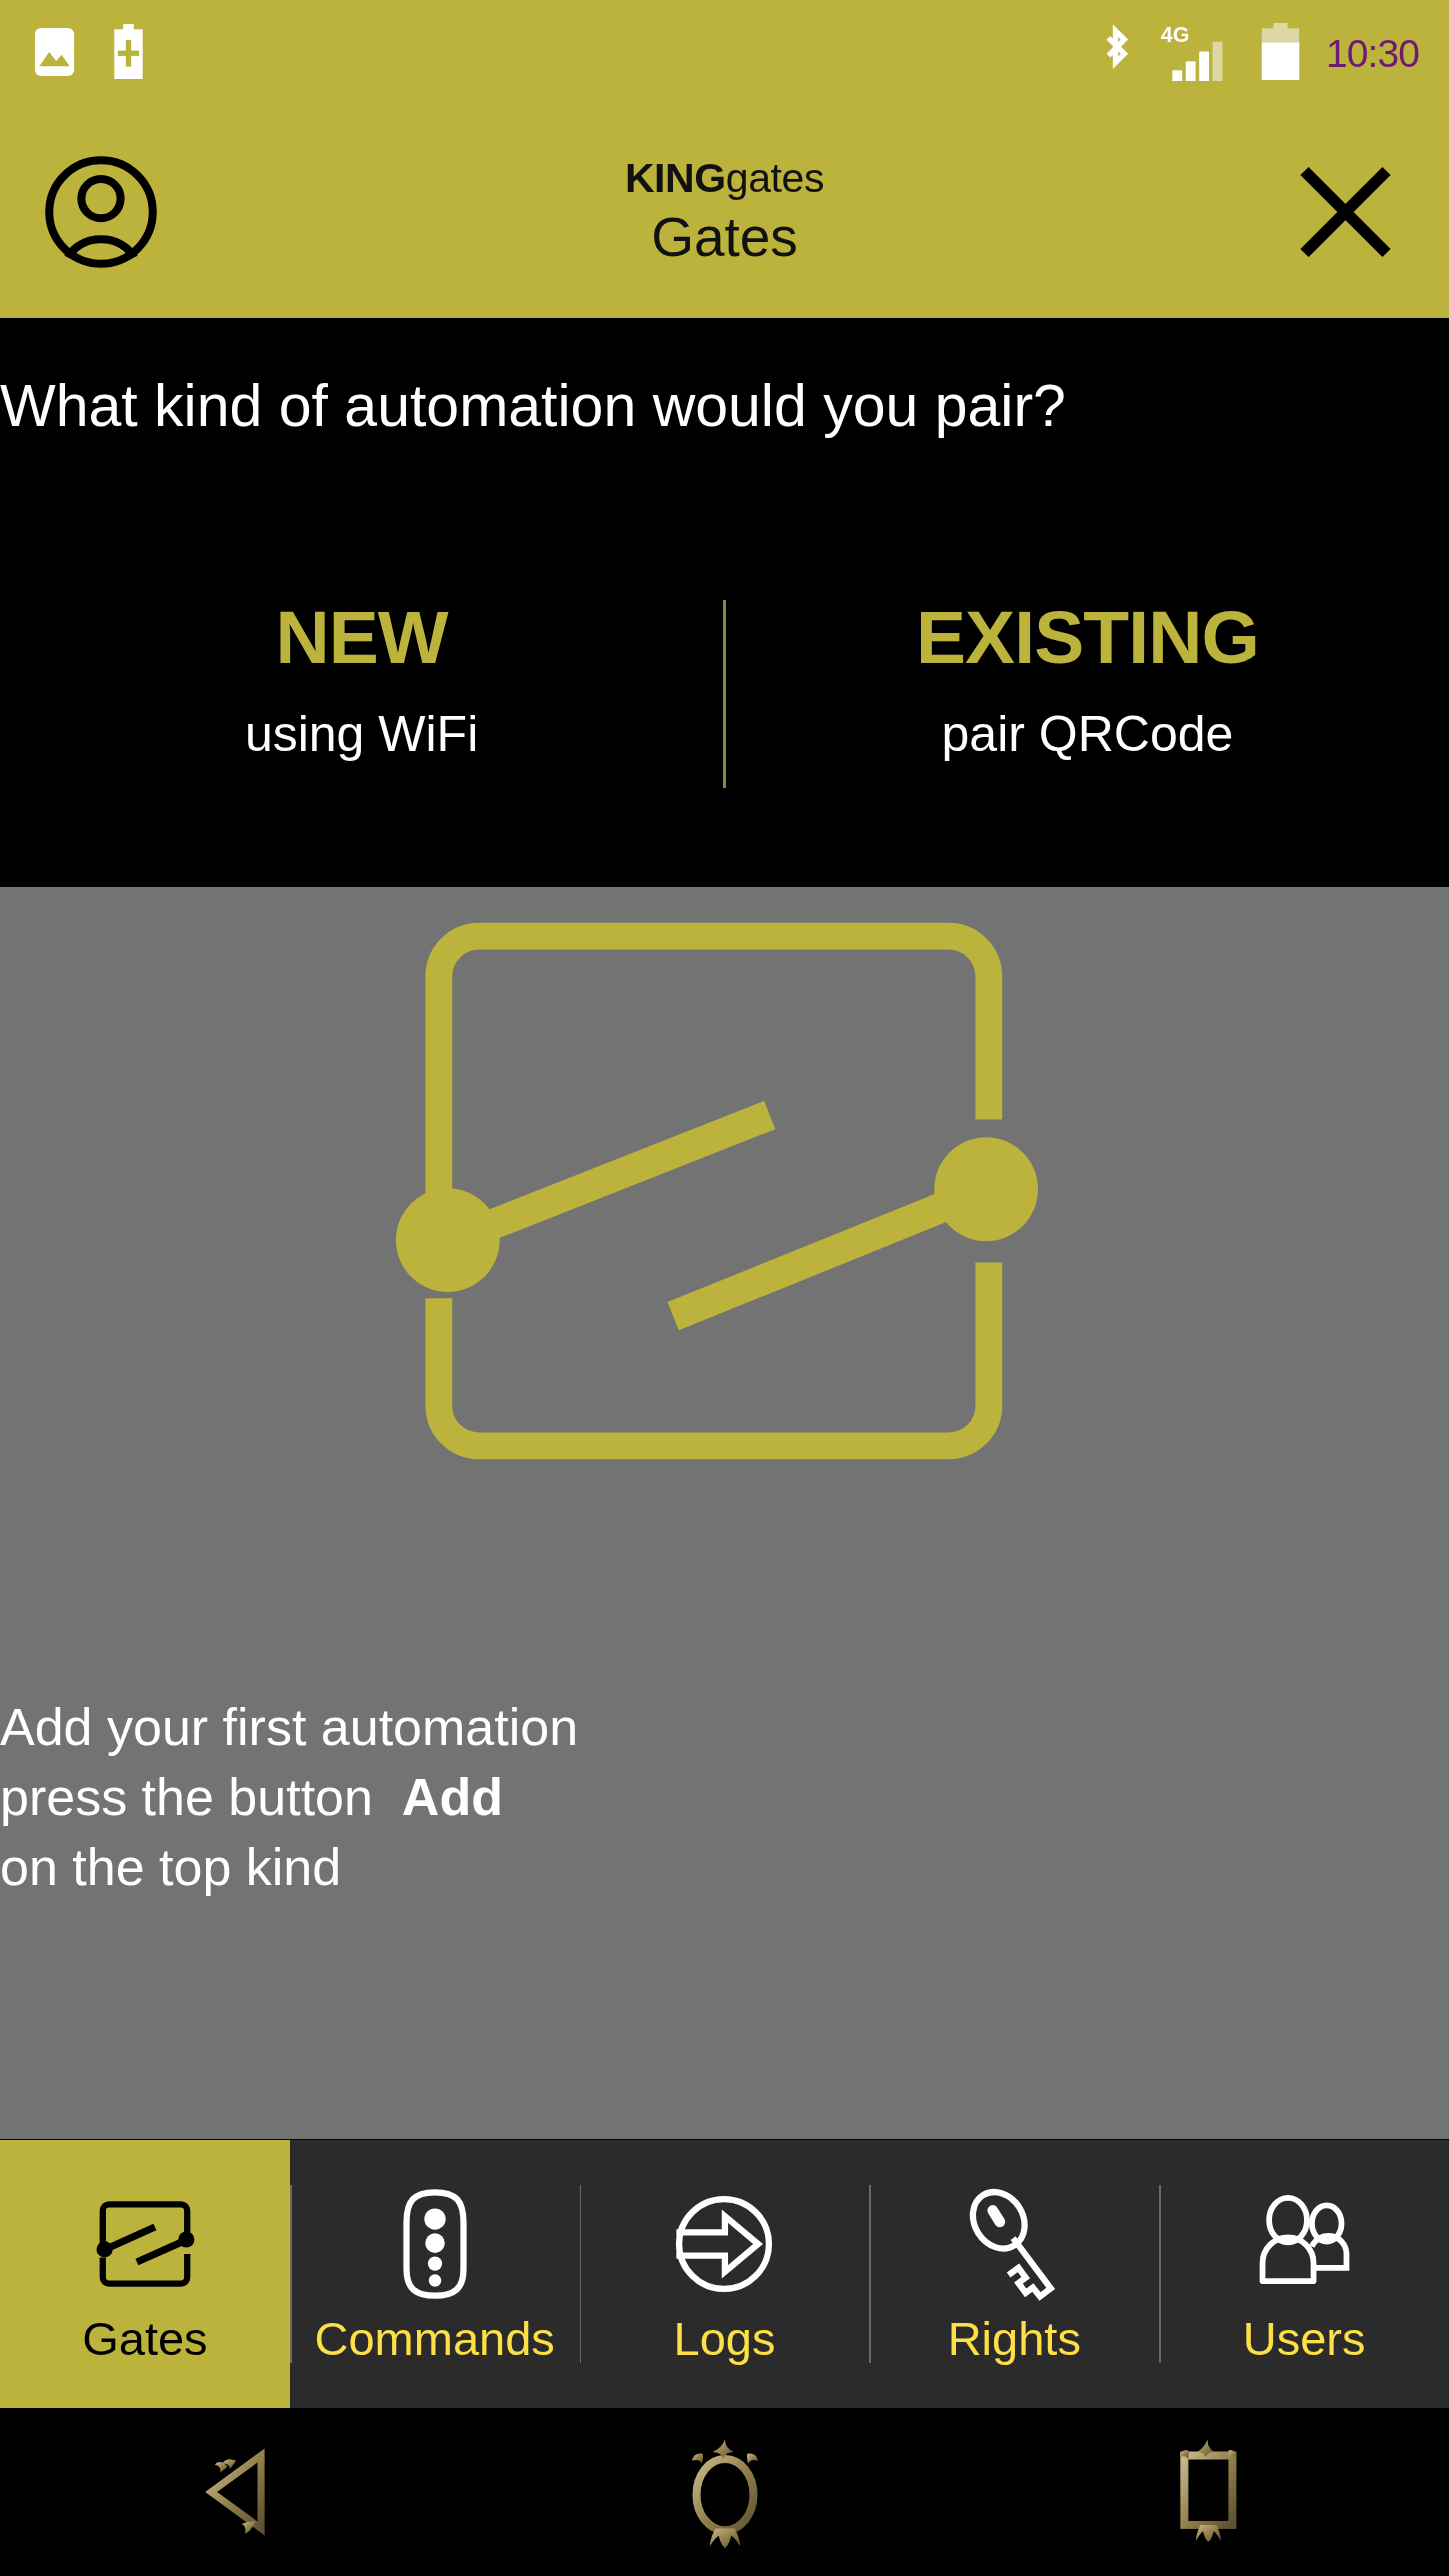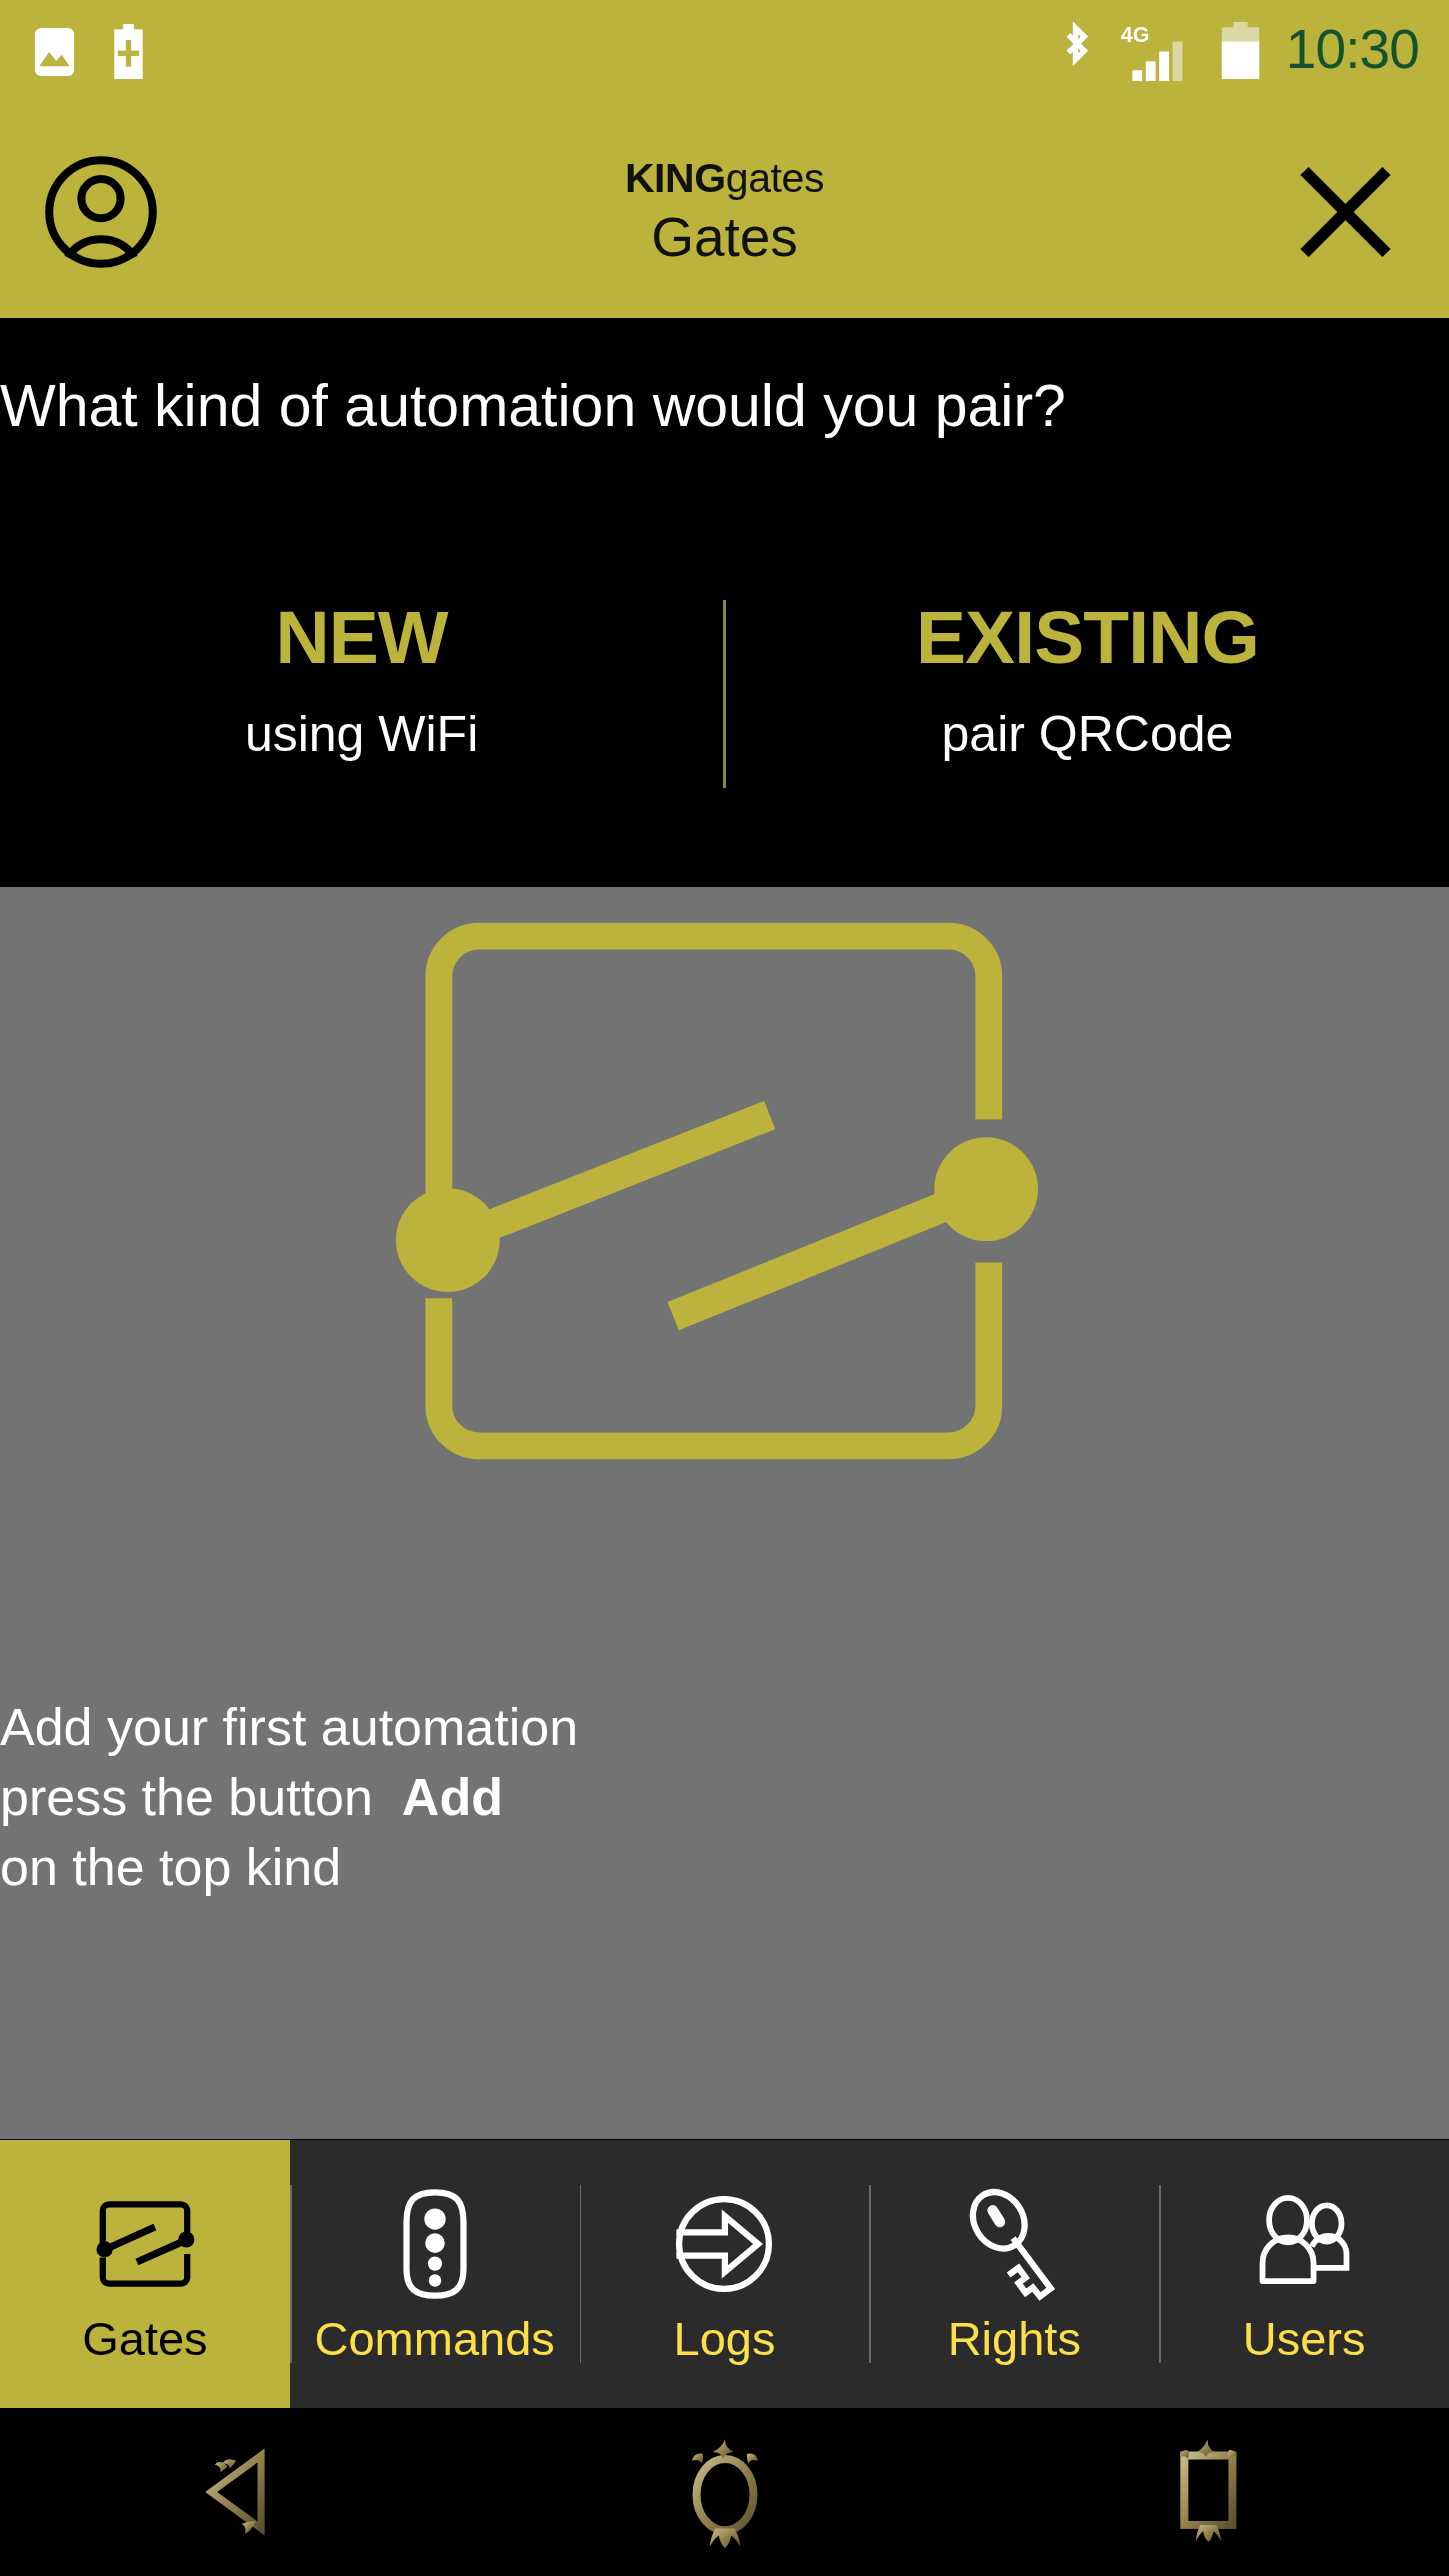--- a/index.html
+++ b/index.html
@@ -11,22 +11,22 @@
   }
   #app { position:relative; width:1449px; height:2576px; background:#000; }
 
   
   .statusbar {
     position:absolute; top:0; left:0; width:1449px; height:106px;
     background:#BCB33C;
     display:flex; align-items:center;
   }
   .sb-left { display:flex; align-items:center; gap:34px; padding-left:34px; }
-  .sb-right { margin-left:auto; display:flex; align-items:flex-start; gap:23px; padding-right:30px; }
-  .sb-time { color:#14532d; font-size:55px; letter-spacing:-0.9px; line-height:1; font-weight:400; }
+  .sb-right { margin-left:auto; display:flex; align-items:center; gap:23px; padding-right:30px; }
+  .sb-time { color:#701a75; font-size:39px; letter-spacing:-0.9px; line-height:1; font-weight:400; }
 
   
   .header {
     position:absolute; top:106px; left:0; width:1449px; height:212px;
     background:#BCB33C;
     padding-left:13px;
   }
   .account-btn {
     position:absolute; left:43px; top:50%; transform:translateY(-50%);
     width:116px; height:116px;

